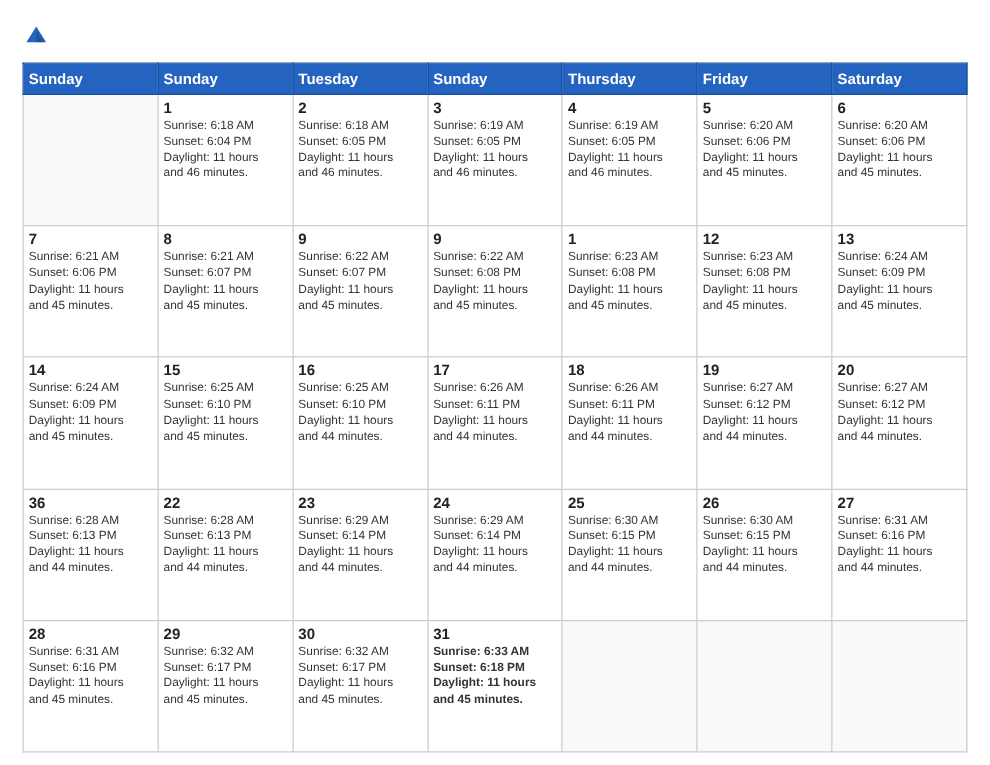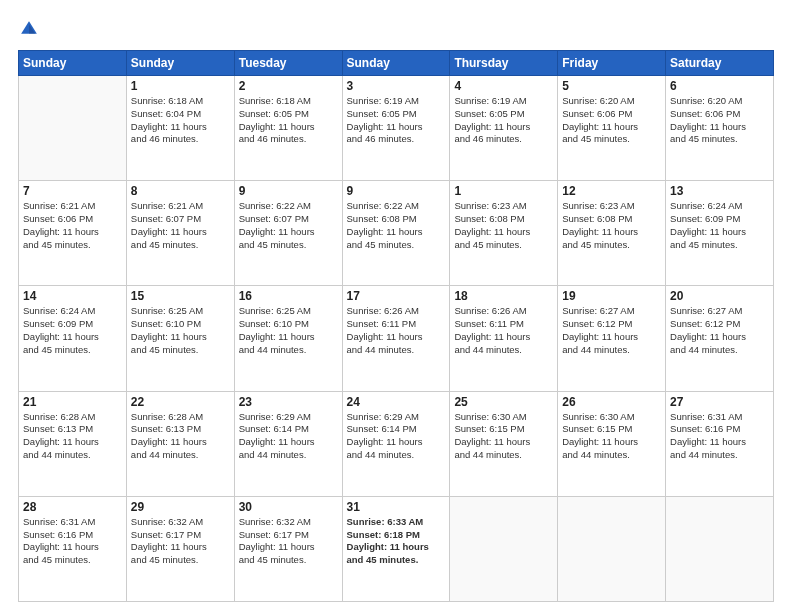--- a/index.html
+++ b/index.html
@@ -265,21 +265,21 @@
           <td>
             <span class="day-num">20</span>
             <div class="day-info" style="white-space: pre-wrap;">Sunrise: 6:27 AM
 Sunset: 6:12 PM
 Daylight: 11 hours
 and 44 minutes.</div>
           </td>
         </tr>
         <tr class="week-row">
           <td>
-            <span class="day-num">21</span>
+            <span class="day-num">36</span>
             <div class="day-info" style="white-space: pre-wrap;">Sunrise: 6:28 AM
 Sunset: 6:13 PM
 Daylight: 11 hours
 and 44 minutes.</div>
           </td>
           <td>
             <span class="day-num">22</span>
             <div class="day-info" style="white-space: pre-wrap;">Sunrise: 6:28 AM
 Sunset: 6:13 PM
 Daylight: 11 hours

